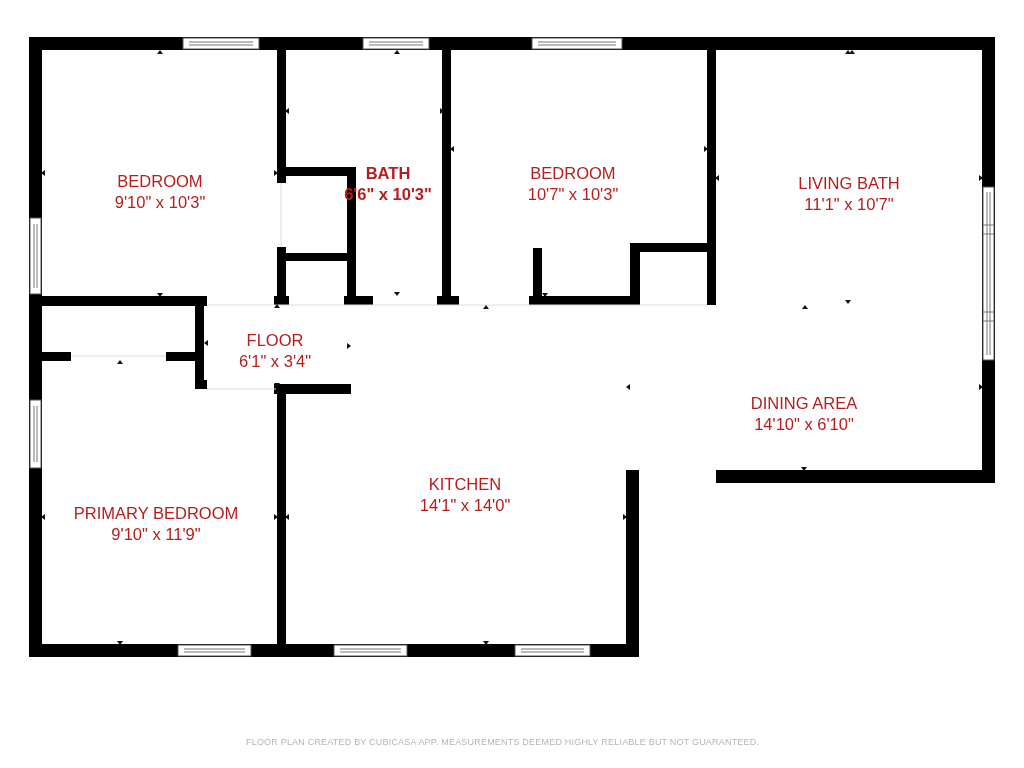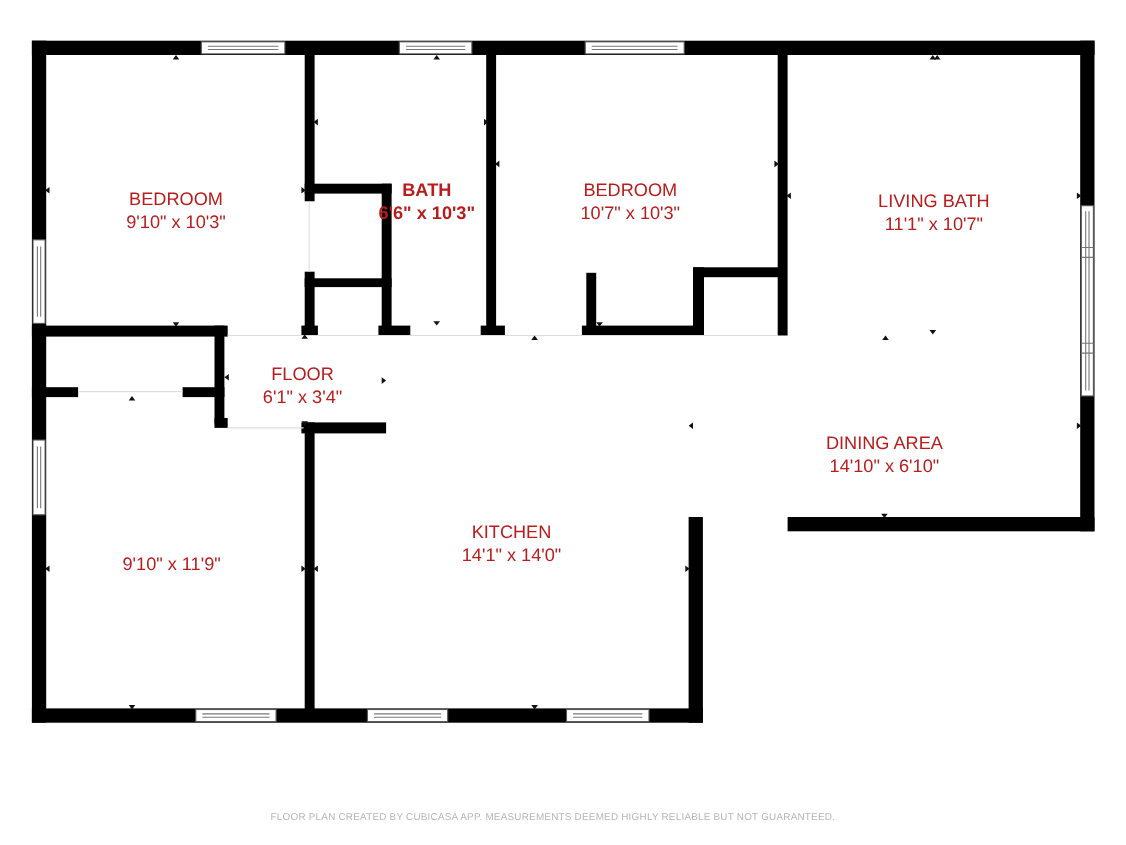--- a/index.html
+++ b/index.html
@@ -170,17 +170,18 @@
 </div>
 <div class="room-label" style="left:804px; top:383px;margin-top:10px;">
   <span class="name">DINING AREA</span>
   <span class="dims">14'10" x 6'10"</span>
 </div>
 <div class="room-label" style="left:465px; top:474px;">
   <span class="name">KITCHEN</span>
   <span class="dims">14'1" x 14'0"</span>
 </div>
 <div class="room-label" style="left:156px; top:503px;">
+  <span class="name">PRIMARY BEDROOM</span>
   <span class="dims">9'10" x 11'9"</span>
 </div>
 
 <div class="disclaimer">FLOOR PLAN CREATED BY CUBICASA APP. MEASUREMENTS DEEMED HIGHLY RELIABLE BUT NOT GUARANTEED.</div>
 <div class="brand">WNYREIS</div>
 
 </body></html>

